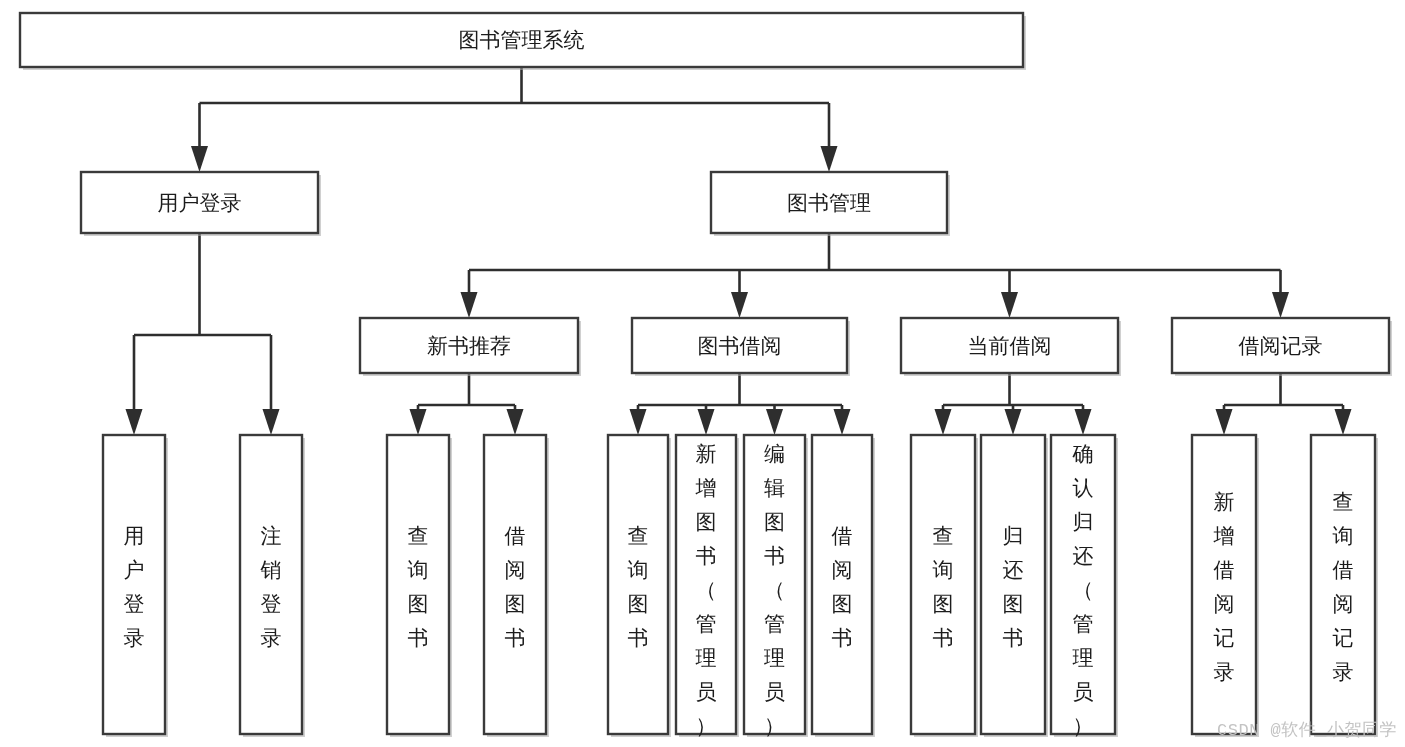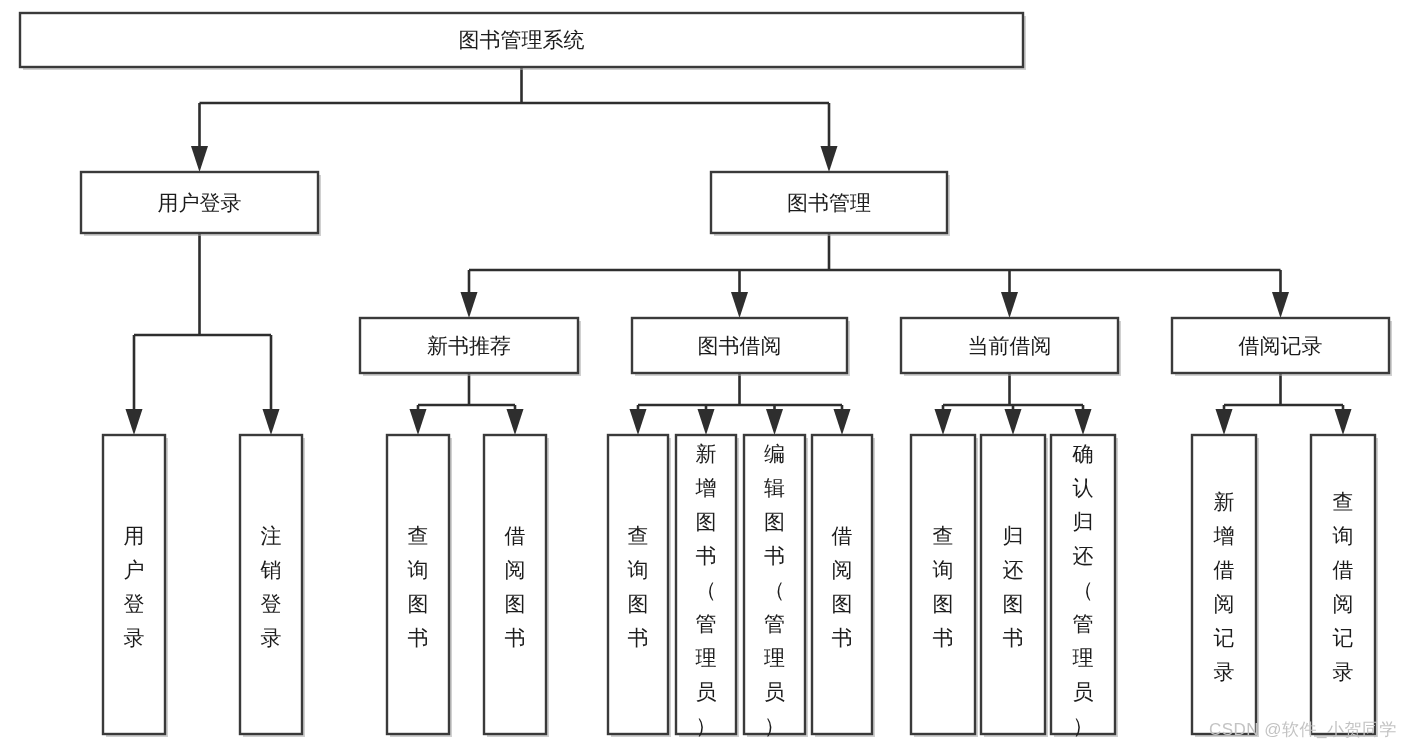--- a/index.html
+++ b/index.html
@@ -42,21 +42,21 @@
     font-size:21px;
     text-anchor:middle;
     white-space:pre;
   }
   .watermark{
     position:absolute;
     right:8px;
     bottom:6px;
     color:#c3c3c3;
     font-size:17px;
-    font-family:Liberation Sans, sans-serif;
+    font-family:Liberation Mono, monospace;
     letter-spacing:.5px;
     user-select:none;
     pointer-events:none;
   }
 </style>
 </head>
 <body>
 
 <div id="diagram-root">
   <svg id="tree" viewBox="0 0 1405 747" xmlns="http://www.w3.org/2000/svg">

